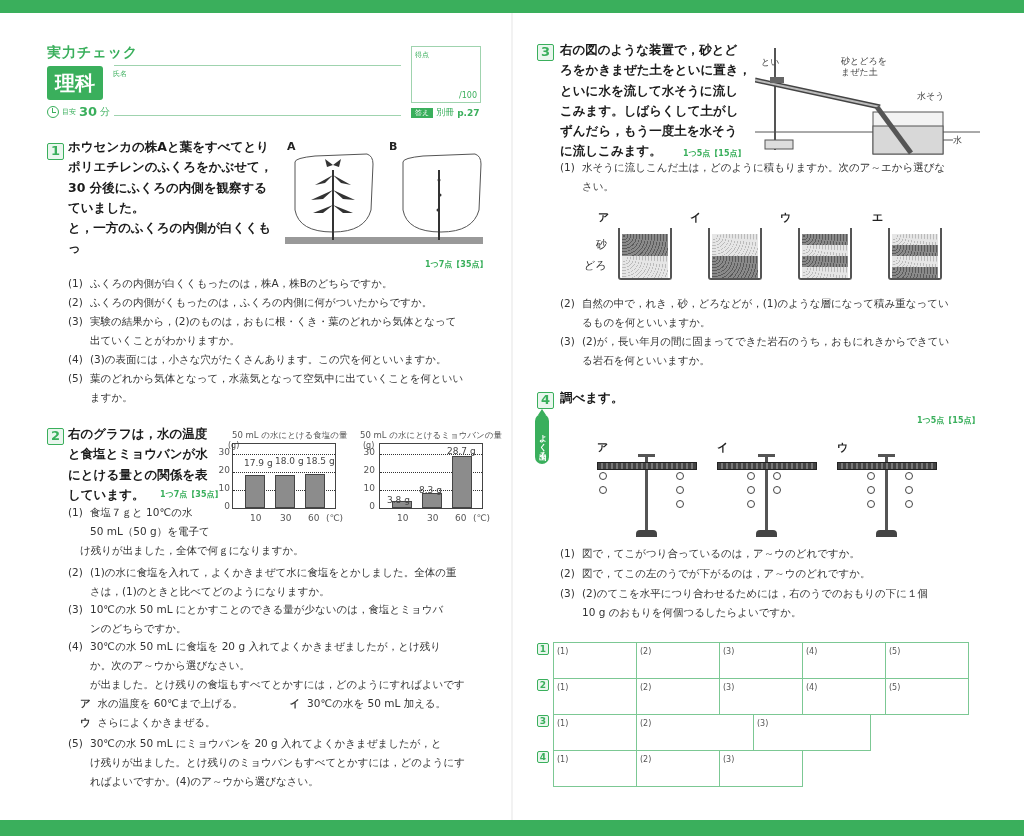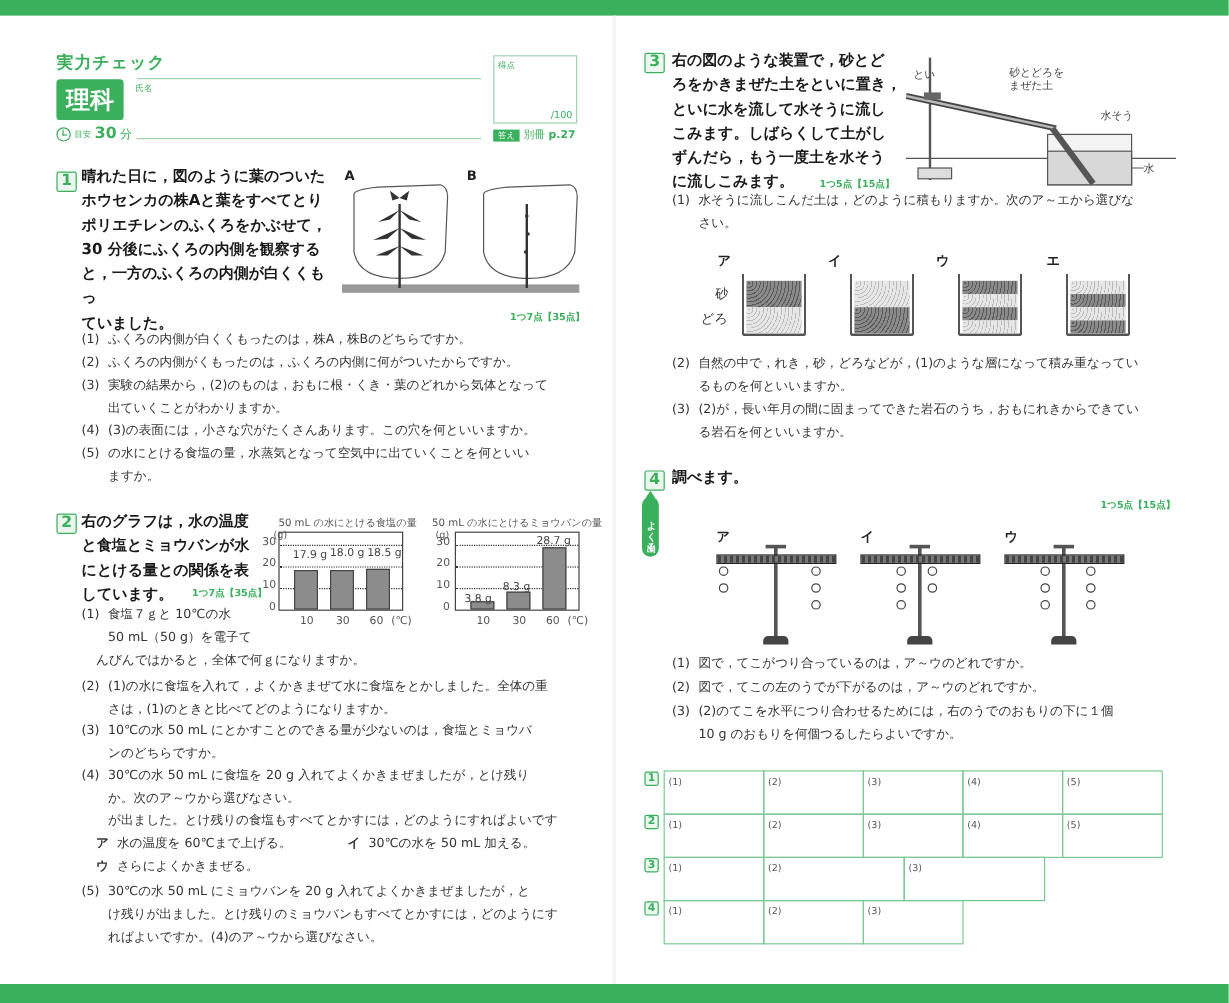--- a/index.html
+++ b/index.html
@@ -97,26 +97,25 @@
   <span class="max">/100</span>
 </div>
 <div class="answers-ref">
   <span class="tag">答え</span>
   <span>別冊</span>
   <span class="pg">p.27</span>
 </div>
 
 <div class="qnum" style="left:47px;top:143px">1</div>
 <div class="stem" style="left:68px;top:137px;width:215px">
-  <div>晴れた日に，図のように葉のついた</div>
   <div>ホウセンカの株Aと葉をすべてとり</div>
   <div>ポリエチレンのふくろをかぶせて，</div>
   <div>30 分後にふくろの内側を観察する</div>
+  <div>ていました。</div>
   <div>と，一方のふくろの内側が白くくもっ</div>
-  <div>ていました。</div>
 </div>
 <div class="plant-fig">
   <span class="fig-label" style="left:2px;top:0">A</span>
   <span class="fig-label" style="left:104px;top:0">B</span>
   <svg width="198" height="110" viewBox="0 0 198 110" style="position:absolute;left:0;top:0">
     <rect x="0" y="97" width="198" height="7" fill="#999"></rect>
     <path d="M10 22 Q10 18 30 16 L82 14 Q88 16 88 24 L86 70 Q80 92 48 92 Q14 92 10 70 Z" fill="#fff" stroke="#555" stroke-width="1"></path>
     <line x1="48" y1="30" x2="48" y2="100" stroke="#333" stroke-width="2"></line>
     <path d="M48 35 l-18 10 l10 -2 z M48 35 l18 10 l-10 -2 z M48 50 l-22 10 l12 -1 z M48 50 l22 10 l-12 -1 z M48 65 l-20 8 l10 0 z M48 65 l20 8 l-10 0 z M48 25 l-8 -6 l2 8 z M48 25 l8 -6 l-2 8 z" fill="#333"></path>
     <path d="M118 22 Q118 18 138 16 L190 14 Q196 16 196 24 L194 70 Q188 92 156 92 Q122 92 118 70 Z" fill="#fff" stroke="#555" stroke-width="1"></path>
@@ -135,21 +134,21 @@
   <span class="n">(2)</span><span>ふくろの内側がくもったのは，ふくろの内側に何がついたからですか。</span>
 </div>
 <div class="sub" style="left:68px;top:312px;width:420px">
   <span class="n">(3)</span><span>実験の結果から，(2)のものは，おもに根・くき・葉のどれから気体となって</span>
   <span class="ind">出ていくことがわかりますか。</span>
 </div>
 <div class="sub" style="left:68px;top:350px;width:420px">
   <span class="n">(4)</span><span>(3)の表面には，小さな穴がたくさんあります。この穴を何といいますか。</span>
 </div>
 <div class="sub" style="left:68px;top:369px;width:420px">
-  <span class="n">(5)</span><span>の水にとける食塩の量，水蒸気となって空気中に出ていくことを何といい</span>
+  <span class="n">(5)</span><span>葉のどれから気体となって，水蒸気となって空気中に出ていくことを何といい</span>
   <span class="ind">ますか。</span>
 </div>
 
 <div class="qnum" style="left:47px;top:428px">2</div>
 <div class="stem" style="left:68px;top:424px;width:150px">
   <div>右のグラフは，水の温度</div>
   <div>と食塩とミョウバンが水</div>
   <div>にとける量との関係を表</div>
   <div>しています。</div>
 </div>
@@ -199,21 +198,21 @@
   <span class="blabel" style="left:84px;top:16px">28.7 g</span>
   <span class="xtick" style="left:34px;top:83px">10</span>
   <span class="xtick" style="left:64px;top:83px">30</span>
   <span class="xtick" style="left:92px;top:83px">60</span>
   <span class="xtick" style="left:110px;top:83px">(℃)</span>
 </div>
 
 <div class="sub" style="left:68px;top:503px;width:420px">
   <span class="n">(1)</span><span>食塩７ｇと 10℃の水</span>
   <span class="ind">50 mL（50 g）を電子て</span>
-  <span style="display:block;padding-left:12px">んびんではかると，全体で何ｇになりますか。</span>
+  <span style="display:block;padding-left:12px">け残りが出ました，全体で何ｇになりますか。</span>
 </div>
 <div class="sub" style="left:68px;top:563px;width:420px">
   <span class="n">(2)</span><span>(1)の水に食塩を入れて，よくかきまぜて水に食塩をとかしました。全体の重</span>
   <span class="ind">さは，(1)のときと比べてどのようになりますか。</span>
 </div>
 <div class="sub" style="left:68px;top:600px;width:420px">
   <span class="n">(3)</span><span>10℃の水 50 mL にとかすことのできる量が少ないのは，食塩とミョウバ</span>
   <span class="ind">ンのどちらですか。</span>
 </div>
 <div class="sub" style="left:68px;top:637px;width:420px">

